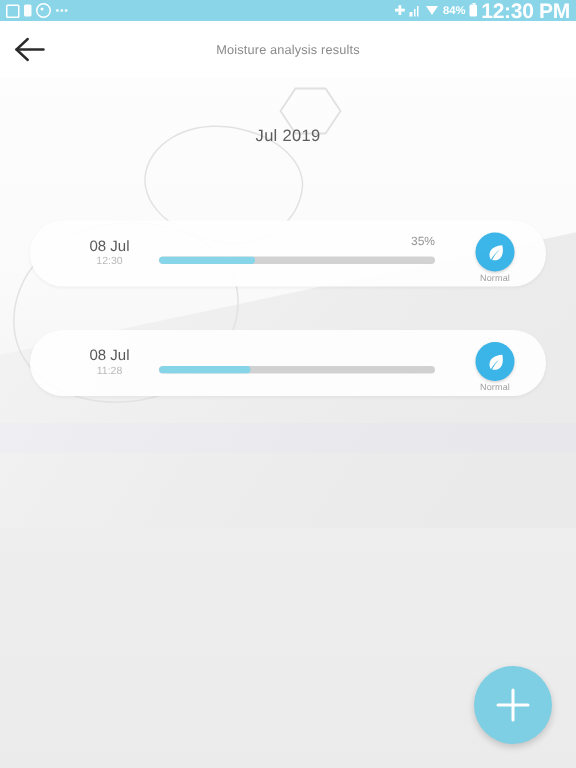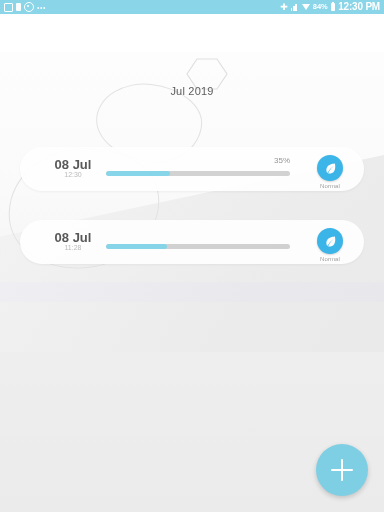--- a/index.html
+++ b/index.html
@@ -69,21 +69,21 @@
     border-radius: 50%;
   }
   .sb-dots {
     color: #ffffff;
     font-size: 7px;
     letter-spacing: .5px;
     opacity: .85;
   }
   .sb-time {
     color: #ffffff;
-    font-size: 10px;
+    font-size: 14px;
     line-height: 8px;
     font-weight: bold;
     letter-spacing: -.2px;
   }
   .sb-pct {
     color: #ffffff;
     font-size: 7.5px;
     line-height: 8px;
     font-weight: bold;
   }
@@ -249,24 +249,23 @@
   .card-1 { top: 95px; }
   .card-2 { top: 168px; }
 
   .card-date {
     width: 62px;
     margin-left: 22px;
     text-align: center;
     flex: none;
   }
   .card-day {
-    font-size: 13px;
+    font-size: 10px;
     color: #4d4d4d;
     line-height: 11px;
-    font-weight: bold;
   }
   .card-time {
     font-size: 7px;
     color: #b6b6b6;
     line-height: 9px;
   }
   .card-bar-wrap {
     flex: 1;
     position: relative;
     margin-left: 2px;
@@ -365,20 +364,29 @@
           <i></i>
           <i></i>
         </span>
       <span class="sb-wifi"></span>
       <span class="sb-pct">84%</span>
       <span class="sb-batt"></span>
       <span class="sb-time">12:30 PM</span>
     </div>
   </div>
 
+  <div class="appbar">
+    <div class="back-btn">
+      <svg width="22" height="18" viewBox="0 0 22 18">
+        <path d="M9.5 2 L2 9 L9.5 16" fill="none" stroke="#2b2b2b" stroke-width="1.6" stroke-linecap="round" stroke-linejoin="round"></path>
+        <path d="M2 9 L20 9" fill="none" stroke="#2b2b2b" stroke-width="1.6" stroke-linecap="round"></path>
+      </svg>
+    </div>
+    <div class="appbar-title">Moisture analysis results</div>
+  </div>
 
   <div class="content">
 
     <div class="bg-top"></div>
     <div class="bg-lower"></div>
     <div class="bg-band"></div>
     <div class="bg-lower2"></div>
 
     <div class="deco deco-blob"></div>
     <div class="hexwrap">

